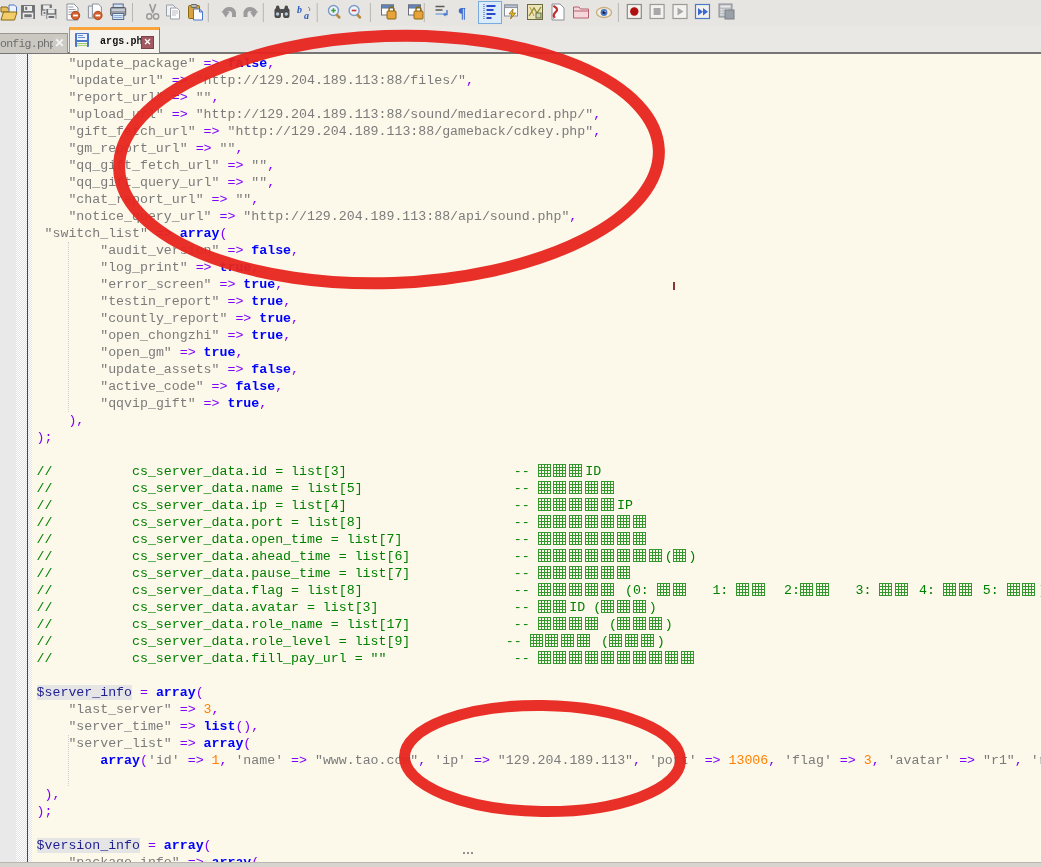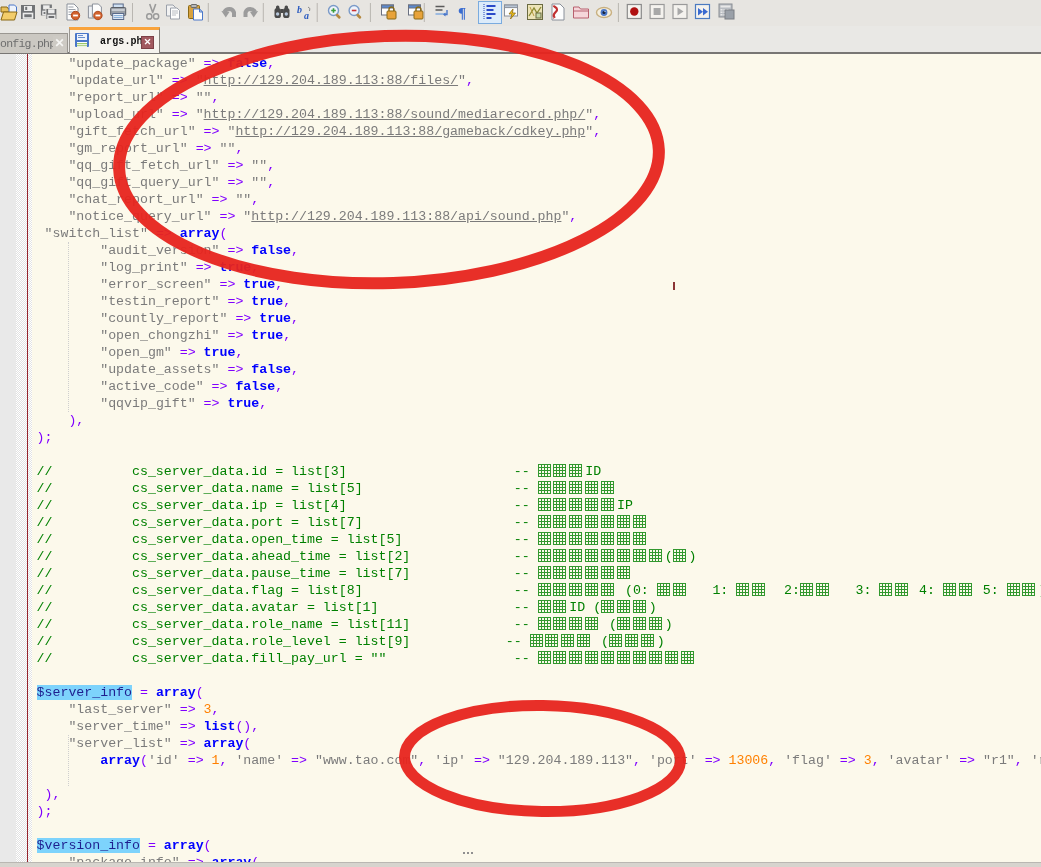--- a/index.html
+++ b/index.html
@@ -5,26 +5,26 @@
 #toolbar{position:absolute;left:0;top:0;width:1041px;height:26px;background:#e7e5e1}
 #tabbar{position:absolute;left:0;top:26px;width:1041px;height:28px;background:#e9e8e5;border-bottom:2px solid #787674}
 #editor{position:absolute;left:0;top:54px;width:1041px;height:813px;background:#fcf9eb}
 #bmargin{position:absolute;left:0;top:54px;width:16px;height:809px;background:#e9e9e9}
 #fmargin{position:absolute;left:16px;top:54px;width:16px;height:809px;background-color:#fff;
  background-image:linear-gradient(45deg,#e2e2e2 25%,transparent 25%,transparent 75%,#e2e2e2 75%),linear-gradient(45deg,#e2e2e2 25%,transparent 25%,transparent 75%,#e2e2e2 75%);
  background-size:2px 2px;background-position:0 0,1px 1px}
 #redline{position:absolute;left:26.5px;top:54px;width:1.5px;height:809px;background:#96232d}
 #code{position:absolute;left:0;top:55px;padding-left:36.6px;font:13.25px/17px "Liberation Mono",monospace;white-space:pre;letter-spacing:0}
 .s{color:#7b7b7b}
-.u{text-decoration:underline}
+.u{}
 .o{color:#8000ff}
 .k{color:#0000ff;font-weight:bold}
 .n{color:#ff8000}
 .c{color:#008000}
-.v{color:#1f1f8f;background:#7dd3fc}
+.v{color:#1f1f8f;background:#e5e5e5}
 .cj{display:inline-block;width:13px;height:12.5px;margin-right:2.9px;vertical-align:-1.5px;opacity:.8;color:#008000;
  background-image:repeating-linear-gradient(90deg,currentColor 0 1px,transparent 1px 3px),repeating-linear-gradient(0deg,currentColor 0 1px,transparent 1px 3px)}
 .guide{position:absolute;width:0;border-left:1px dotted #cfcfcf}
 #caret{position:absolute;left:673px;top:282px;width:1.5px;height:8px;background:#8b3535}
 #bstrip{position:absolute;left:0;top:861.5px;width:1041px;height:5.5px;background:#d7d4ce;border-top:1px solid #bab7b2}
 .dot{position:absolute;top:852px;width:2px;height:2px;background:#909090}
 svg{position:absolute;left:0;top:0}
 </style></head><body>
 <div id="toolbar">
     <svg width="760" height="26" viewBox="0 0 760 26" style="left:0;top:0">
@@ -261,27 +261,27 @@
         <span class="s">"open_gm"</span> <span class="o">=&gt;</span> <span class="k">true</span><span class="o">,</span>
         <span class="s">"update_assets"</span> <span class="o">=&gt;</span> <span class="k">false</span><span class="o">,</span>
         <span class="s">"active_code"</span> <span class="o">=&gt;</span> <span class="k">false</span><span class="o">,</span>
         <span class="s">"qqvip_gift"</span> <span class="o">=&gt;</span> <span class="k">true</span><span class="o">,</span>
     <span class="o">),</span>
 <span class="o">);</span>
 
 <span class="c">//</span>          <span class="c">cs_server_data.id = list[3]</span>                     <span class="c">-- </span><i class="cj"></i><i class="cj"></i><i class="cj"></i><span class="c">ID</span>
 <span class="c">//</span>          <span class="c">cs_server_data.name = list[5]</span>                   <span class="c">-- </span><i class="cj"></i><i class="cj"></i><i class="cj"></i><i class="cj"></i><i class="cj"></i>
 <span class="c">//</span>          <span class="c">cs_server_data.ip = list[4]</span>                     <span class="c">-- </span><i class="cj"></i><i class="cj"></i><i class="cj"></i><i class="cj"></i><i class="cj"></i><span class="c">IP</span>
-<span class="c">//</span>          <span class="c">cs_server_data.port = list[7]</span>                   <span class="c">-- </span><i class="cj"></i><i class="cj"></i><i class="cj"></i><i class="cj"></i><i class="cj"></i><i class="cj"></i><i class="cj"></i>
-<span class="c">//</span>          <span class="c">cs_server_data.open_time = list[5]</span>              <span class="c">-- </span><i class="cj"></i><i class="cj"></i><i class="cj"></i><i class="cj"></i><i class="cj"></i><i class="cj"></i><i class="cj"></i>
-<span class="c">//</span>          <span class="c">cs_server_data.ahead_time = list[2]</span>             <span class="c">-- </span><i class="cj"></i><i class="cj"></i><i class="cj"></i><i class="cj"></i><i class="cj"></i><i class="cj"></i><i class="cj"></i><i class="cj"></i><span class="c">(</span><i class="cj"></i><span class="c">)</span>
+<span class="c">//</span>          <span class="c">cs_server_data.port = list[8]</span>                   <span class="c">-- </span><i class="cj"></i><i class="cj"></i><i class="cj"></i><i class="cj"></i><i class="cj"></i><i class="cj"></i><i class="cj"></i>
+<span class="c">//</span>          <span class="c">cs_server_data.open_time = list[7]</span>              <span class="c">-- </span><i class="cj"></i><i class="cj"></i><i class="cj"></i><i class="cj"></i><i class="cj"></i><i class="cj"></i><i class="cj"></i>
+<span class="c">//</span>          <span class="c">cs_server_data.ahead_time = list[6]</span>             <span class="c">-- </span><i class="cj"></i><i class="cj"></i><i class="cj"></i><i class="cj"></i><i class="cj"></i><i class="cj"></i><i class="cj"></i><i class="cj"></i><span class="c">(</span><i class="cj"></i><span class="c">)</span>
 <span class="c">//</span>          <span class="c">cs_server_data.pause_time = list[7]</span>             <span class="c">-- </span><i class="cj"></i><i class="cj"></i><i class="cj"></i><i class="cj"></i><i class="cj"></i><i class="cj"></i>
 <span class="c">//</span>          <span class="c">cs_server_data.flag = list[8]</span>                   <span class="c">-- </span><i class="cj"></i><i class="cj"></i><i class="cj"></i><i class="cj"></i><i class="cj"></i><span class="c"> (0: </span><i class="cj"></i><i class="cj"></i><span class="c">   1: </span><i class="cj"></i><i class="cj"></i><span class="c">  2:</span><i class="cj"></i><i class="cj"></i><span class="c">   3: </span><i class="cj"></i><i class="cj"></i><span class="c"> 4: </span><i class="cj"></i><i class="cj"></i><span class="c"> 5: </span><i class="cj"></i><i class="cj"></i><span class="c">)</span>
-<span class="c">//</span>          <span class="c">cs_server_data.avatar = list[1]</span>                 <span class="c">-- </span><i class="cj"></i><i class="cj"></i><span class="c">ID (</span><i class="cj"></i><i class="cj"></i><i class="cj"></i><span class="c">)</span>
-<span class="c">//</span>          <span class="c">cs_server_data.role_name = list[11]</span>             <span class="c">-- </span><i class="cj"></i><i class="cj"></i><i class="cj"></i><i class="cj"></i><span class="c"> (</span><i class="cj"></i><i class="cj"></i><i class="cj"></i><span class="c">)</span>
+<span class="c">//</span>          <span class="c">cs_server_data.avatar = list[3]</span>                 <span class="c">-- </span><i class="cj"></i><i class="cj"></i><span class="c">ID (</span><i class="cj"></i><i class="cj"></i><i class="cj"></i><span class="c">)</span>
+<span class="c">//</span>          <span class="c">cs_server_data.role_name = list[17]</span>             <span class="c">-- </span><i class="cj"></i><i class="cj"></i><i class="cj"></i><i class="cj"></i><span class="c"> (</span><i class="cj"></i><i class="cj"></i><i class="cj"></i><span class="c">)</span>
 <span class="c">//</span>          <span class="c">cs_server_data.role_level = list[9]</span>            <span class="c">-- </span><i class="cj"></i><i class="cj"></i><i class="cj"></i><i class="cj"></i><span class="c"> (</span><i class="cj"></i><i class="cj"></i><i class="cj"></i><span class="c">)</span>
 <span class="c">//</span>          <span class="c">cs_server_data.fill_pay_url = ""</span>                <span class="c">-- </span><i class="cj"></i><i class="cj"></i><i class="cj"></i><i class="cj"></i><i class="cj"></i><i class="cj"></i><i class="cj"></i><i class="cj"></i><i class="cj"></i><i class="cj"></i>
 
 <span class="v">$server_info</span> <span class="o">=</span> <span class="k">array</span><span class="o">(</span>
     <span class="s">"last_server"</span> <span class="o">=&gt;</span> <span class="n">3</span><span class="o">,</span>
     <span class="s">"server_time"</span> <span class="o">=&gt;</span> <span class="k">list</span><span class="o">(),</span>
     <span class="s">"server_list"</span> <span class="o">=&gt;</span> <span class="k">array</span><span class="o">(</span>
         <span class="k">array</span><span class="o">(</span><span class="s">'id'</span> <span class="o">=&gt;</span> <span class="n">1</span><span class="o">,</span> <span class="s">'name'</span> <span class="o">=&gt;</span> <span class="s">"www.tao.com"</span><span class="o">,</span> <span class="s">'ip'</span> <span class="o">=&gt;</span> <span class="s">"129.204.189.113"</span><span class="o">,</span> <span class="s">'port'</span> <span class="o">=&gt;</span> <span class="n">13006</span><span class="o">,</span> <span class="s">'flag'</span> <span class="o">=&gt;</span> <span class="n">3</span><span class="o">,</span> <span class="s">'avatar'</span> <span class="o">=&gt;</span> <span class="s">"r1"</span><span class="o">,</span> <span class="s">'role_name'</span>  
 
  <span class="o">),</span>

